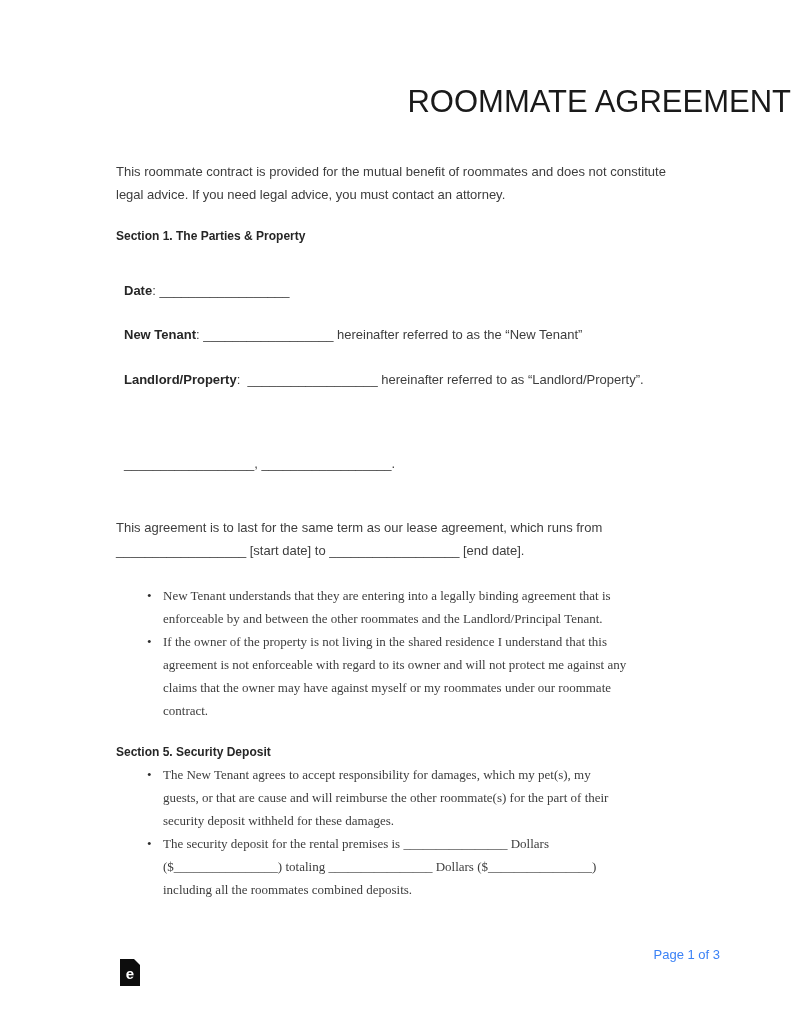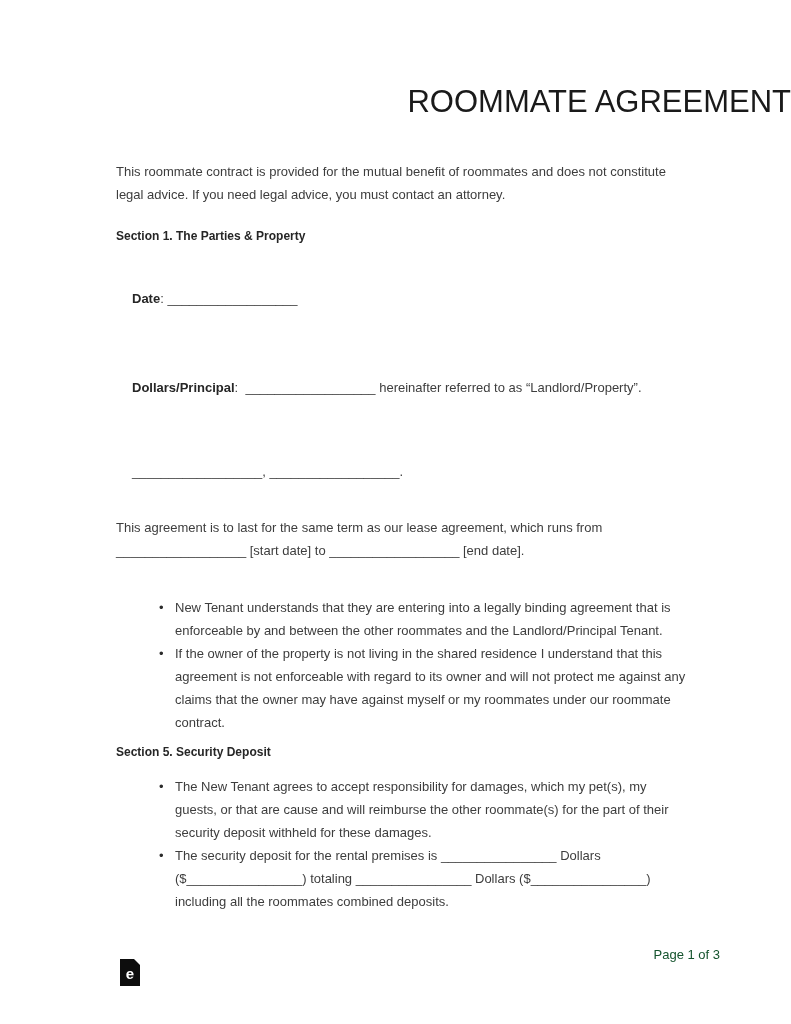--- a/index.html
+++ b/index.html
@@ -40,32 +40,33 @@
     left: 116px;
     width: 565px;
     margin: 0;
     line-height: 23px;
     white-space: pre-line;
   }
   .line {
     position: absolute;
     left: 116px;
     width: 640px;
-    margin: 16px;
+    margin: 8px;
     line-height: 23px;
     white-space: pre-wrap;
   }
   .bb { font-weight: bold; color: #262626; }
   ul.bullets {
     position: absolute;
     left: 116px;
     width: 565px;
-    margin: 12px;
+    margin: 0;
     padding: 0;
     list-style: none;
+    font-family: Liberation Serif, serif;
   }
   ul.bullets li {
     position: relative;
     padding-left: 47px;
     line-height: 23px;
     white-space: pre-line;
   }
   ul.bullets li::before {
     content: "\2022";
     position: absolute;
@@ -73,21 +74,21 @@
     top: 0;
     color: #2b2b2b;
   }
   .page-num {
     position: absolute;
     top: 943px;
     left: 520px;
     width: 200px;
     text-align: right;
     line-height: 23px;
-    color: #14532d;
+    color: #3b82f6;
   }
   .logo {
     position: absolute;
     left: 120px;
     top: 959px;
     width: 20px;
     height: 27px;
     background: #0d0d0d;
   }
   .logo::before {
@@ -119,22 +120,23 @@
 
   <h1 class="title">ROOMMATE AGREEMENT</h1>
 
   <p class="para" style="top:160px">This roommate contract is provided for the mutual benefit of roommates and does not constitute
 legal advice. If you need legal advice, you must contact an attorney.</p>
 
   <h2 class="heading" style="top:225px">Section 1. The Parties &amp; Property</h2>
 
   <p class="line" style="top:271px"><span class="bb">Date</span><span>: </span><span>__________________</span></p>
 
+  <p class="line" style="top:315px"><span class="bb">New Tenant</span><span>: </span><span>__________________</span><span> hereinafter referred to as the “New Tenant”</span></p>
 
-  <p class="line" style="top:360px"><span class="bb">Dollars/Principal</span><span>:  </span><span>__________________</span><span> hereinafter referred to as “Landlord/Property”.</span></p>
+  <p class="line" style="top:360px"><span class="bb">Landlord/Property</span><span>:  </span><span>__________________</span><span> hereinafter referred to as “Landlord/Property”.</span></p>
 
 
   <p class="line" style="top:444px"><span>__________________</span><span>, </span><span>__________________</span><span>.</span></p>
 
 
   <p class="para" style="top:516px">This agreement is to last for the same term as our lease agreement, which runs from
 __________________ [start date] to __________________ [end date].</p>
 
   <ul class="bullets" style="top:584px">
     <li>New Tenant understands that they are entering into a legally binding agreement that is

